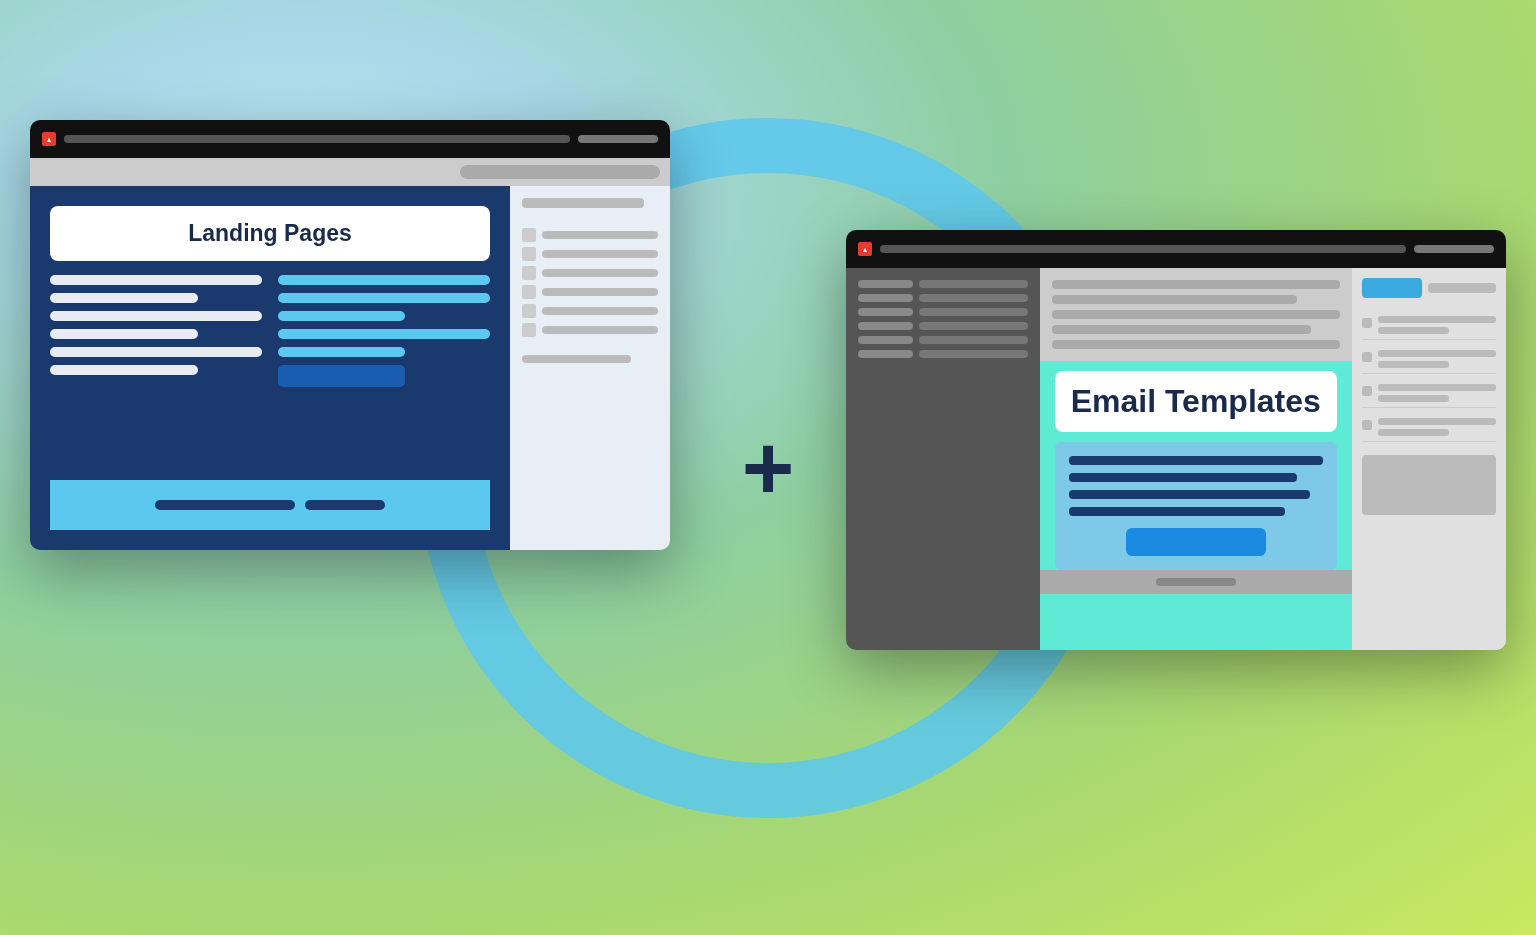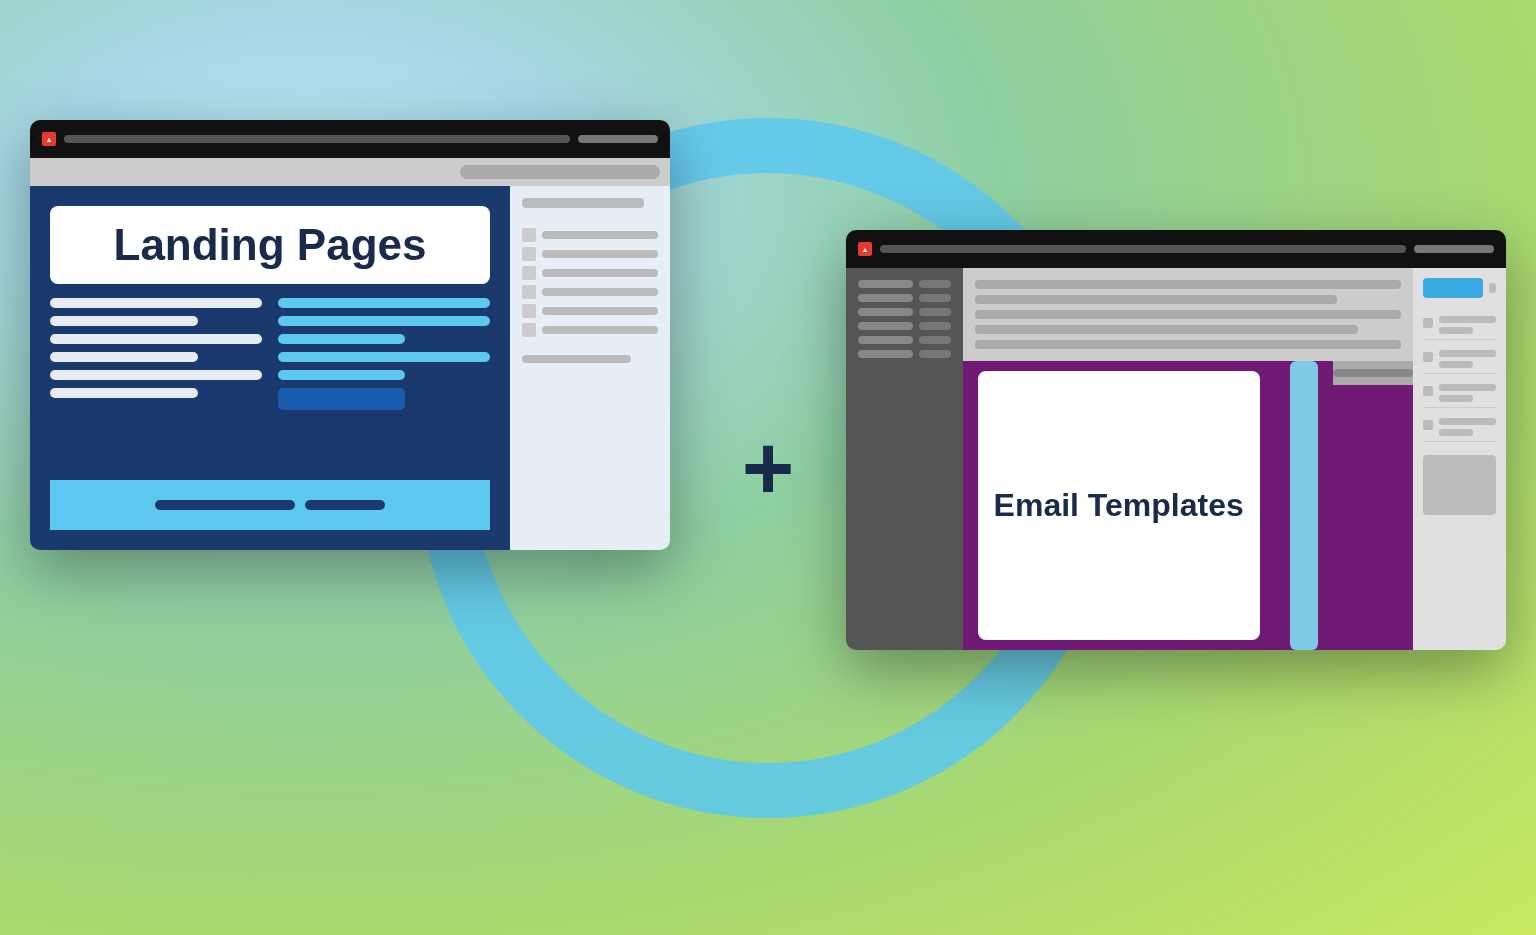--- a/index.html
+++ b/index.html
@@ -124,21 +124,21 @@
     .landing-title-box {
       background: white;
       border-radius: 8px;
       padding: 14px 20px;
       display: flex;
       align-items: center;
       justify-content: center;
     }
 
     .landing-title-text {
-      font-size: 44px;
+      font-size: 23px;
       font-weight: 900;
       color: #1a2a4a;
       white-space: nowrap;
     }
 
     .left-cols {
       display: flex;
       gap: 16px;
       flex: 1;
     }
@@ -304,22 +304,22 @@
     .header-row-line {
       height: 9px;
       background: #aaa;
       border-radius: 4px;
     }
 
     
     .email-content-area {
       flex: 1;
       display: flex;
-      flex-direction: row;
-      background: #701a75;
+      flex-direction: column;
+      background: #5eead4;
     }
 
     .email-title-box {
       background: white;
       margin: 10px 15px;
       border-radius: 8px;
       padding: 12px 16px;
       display: flex;
       align-items: center;
       justify-content: center;

